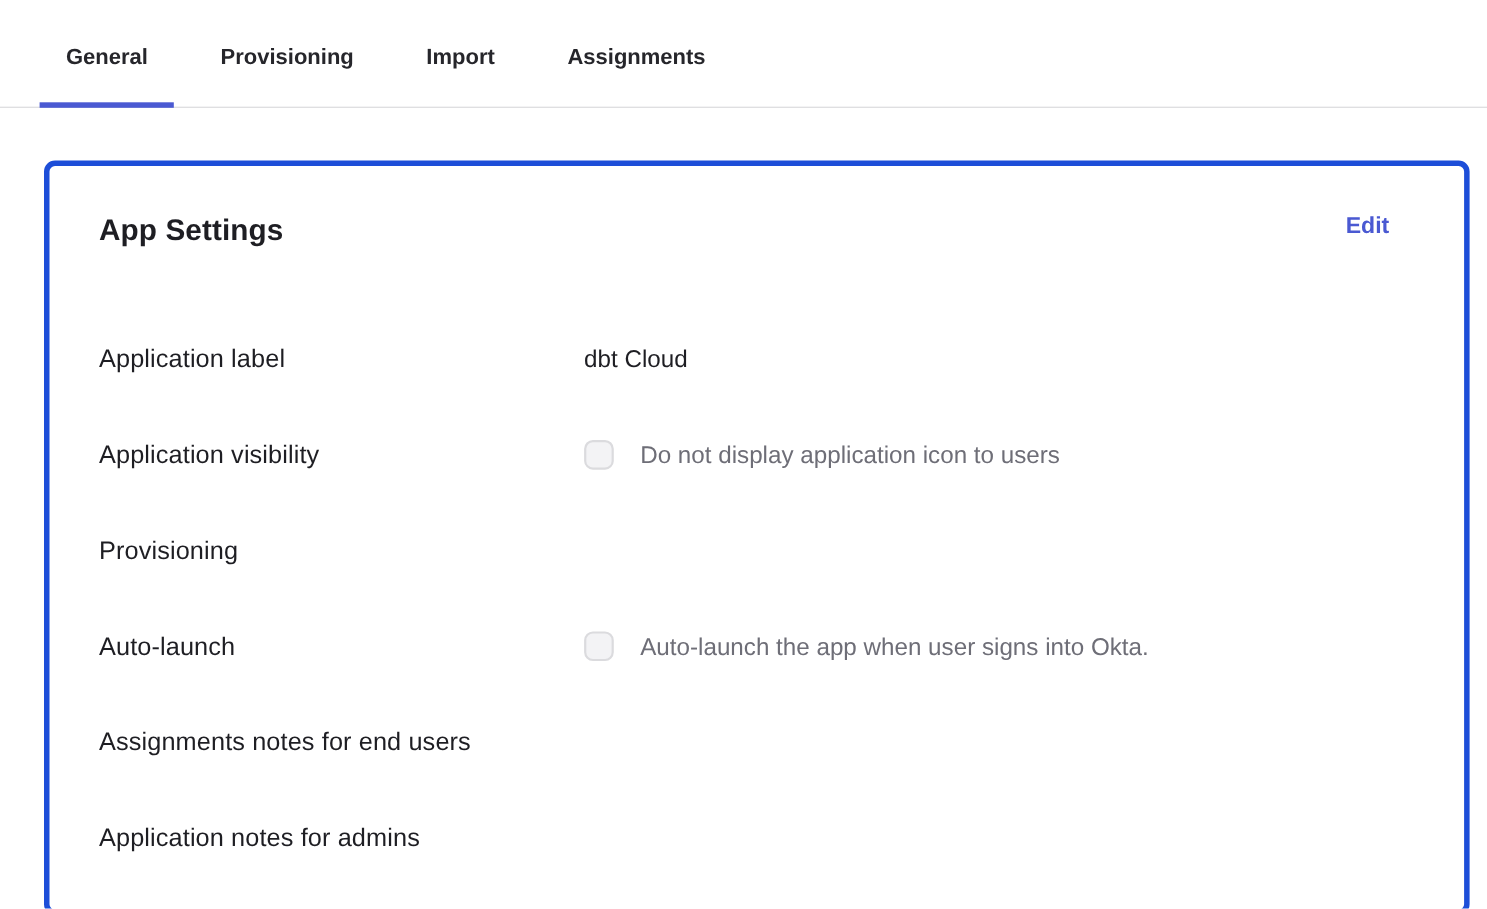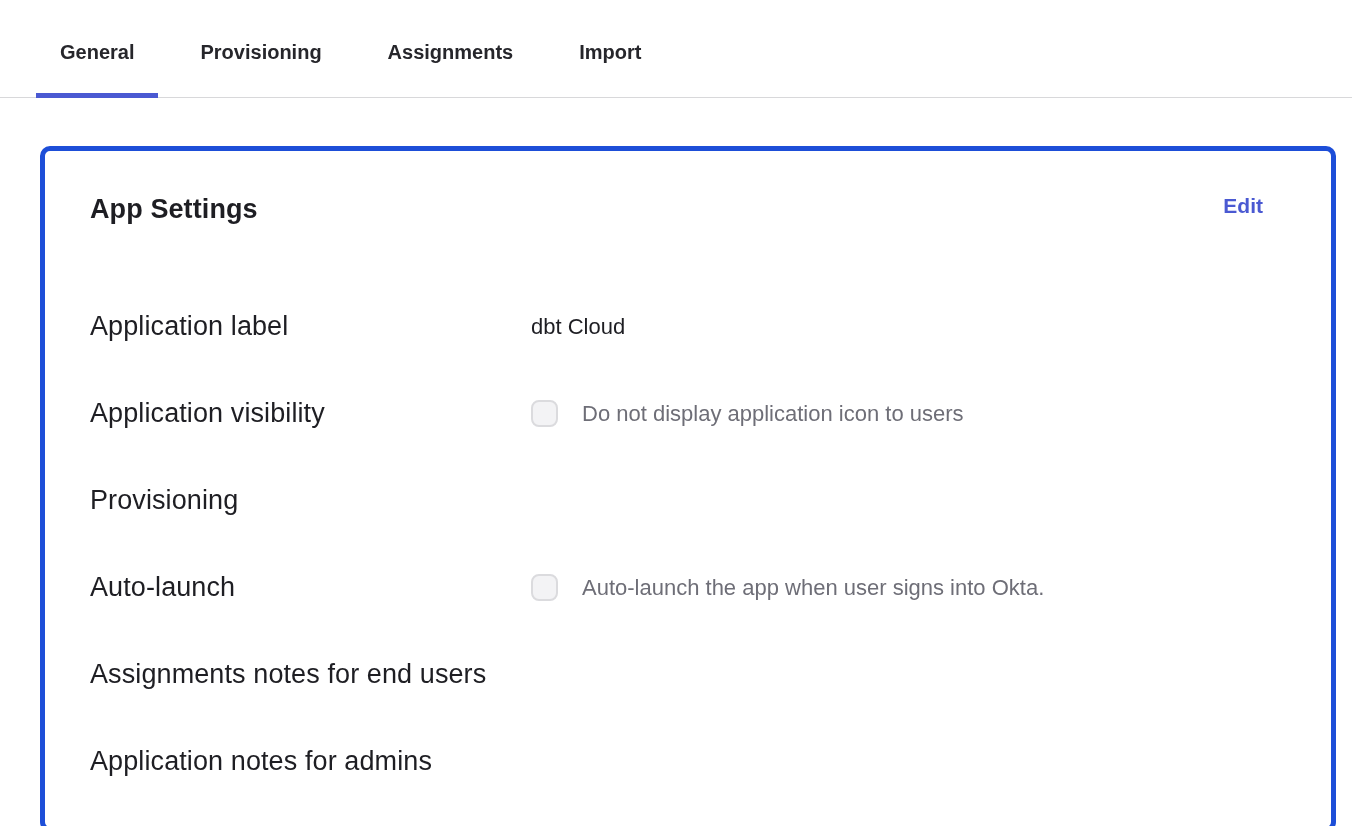--- a/index.html
+++ b/index.html
@@ -81,21 +81,21 @@
   
   .row {
     display: flex;
     align-items: flex-start;
     margin-bottom: 60px;
     min-height: 27px;
   }
   .row-label {
     width: 441px;
     flex: 0 0 441px;
-    font-size: 27px;
+    font-size: 23px;
     line-height: 27px;
     color: #1e1e23;
     letter-spacing: 0.1px;
   }
   .row-value {
     display: flex;
     align-items: center;
     gap: 24px;
     font-size: 22px;
     line-height: 27px;
@@ -124,22 +124,22 @@
     border-color: #8e96e7;
   }
   .checkbox[data-checked="true"] svg { display: block; }
 </style>
 </head>
 <body>
 
 <nav class="tabbar">
   <div class="tab" data-active="true">General</div>
   <div class="tab" data-active="false">Provisioning</div>
+  <div class="tab" data-active="false">Import</div>
   <div class="tab" data-active="false">Assignments</div>
-  <div class="tab" data-active="false">Import</div>
 </nav>
 
 <section class="card">
 
   <div class="card-header">
     <h2 class="card-title" style="margin:0">App Settings</h2>
     <a class="edit-link">Edit</a>
   </div>
 
   <div class="row">

